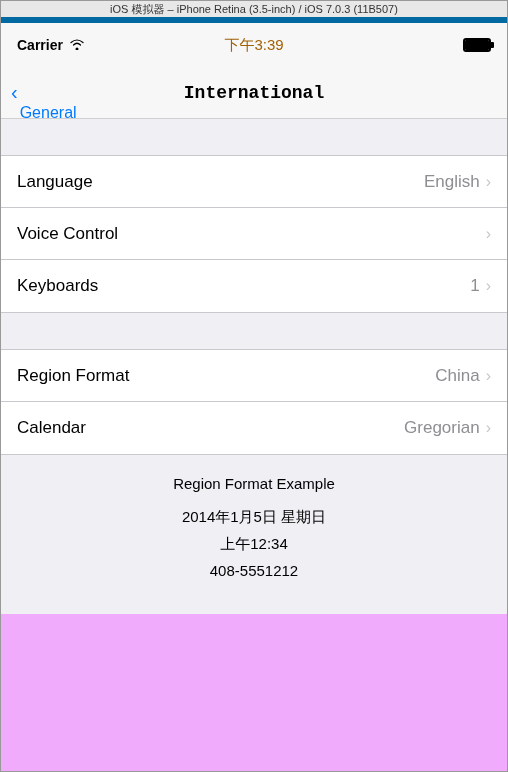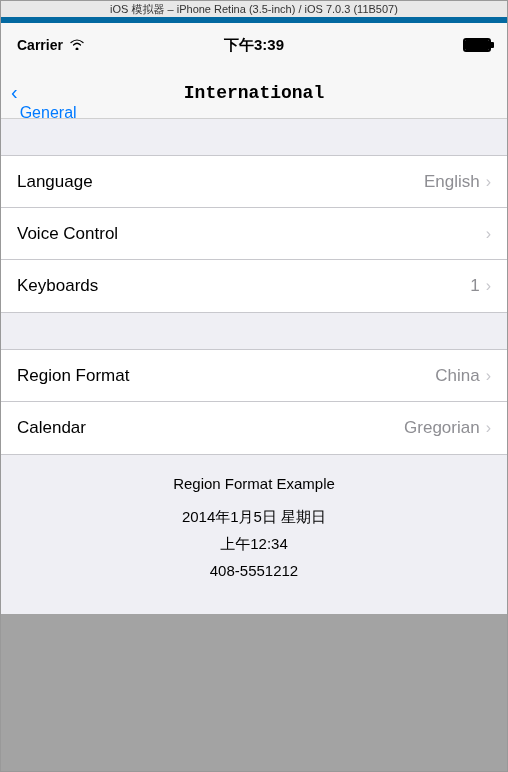--- a/index.html
+++ b/index.html
@@ -61,22 +61,22 @@
       color: #000;
       width: 120px;
     }
 
     .wifi-icon {
       font-size: 12px;
     }
 
     .status-center {
       font-size: 15px;
-      font-weight: 700;
-      color: #000000;
+      font-weight: 400;
+      color: #a16207;
       text-align: right;
     }
 
     .status-right {
       display: flex;
       align-items: center;
       justify-content: flex-end;
       width: 120px;
     }
 
@@ -148,21 +148,21 @@
       position: absolute;
       left: 50%;
       transform: translateX(-50%);
       font-family: Liberation Mono, monospace;
     }
 
     
     .content {
       flex: 1;
       overflow-y: auto;
-      background: #a3a3a3;
+      background: #f0abfc;
     }
 
     
     .section-spacer {
       height: 36px;
       background: #efeff4;
     }
 
     .section-spacer-small {
       height: 36px;

